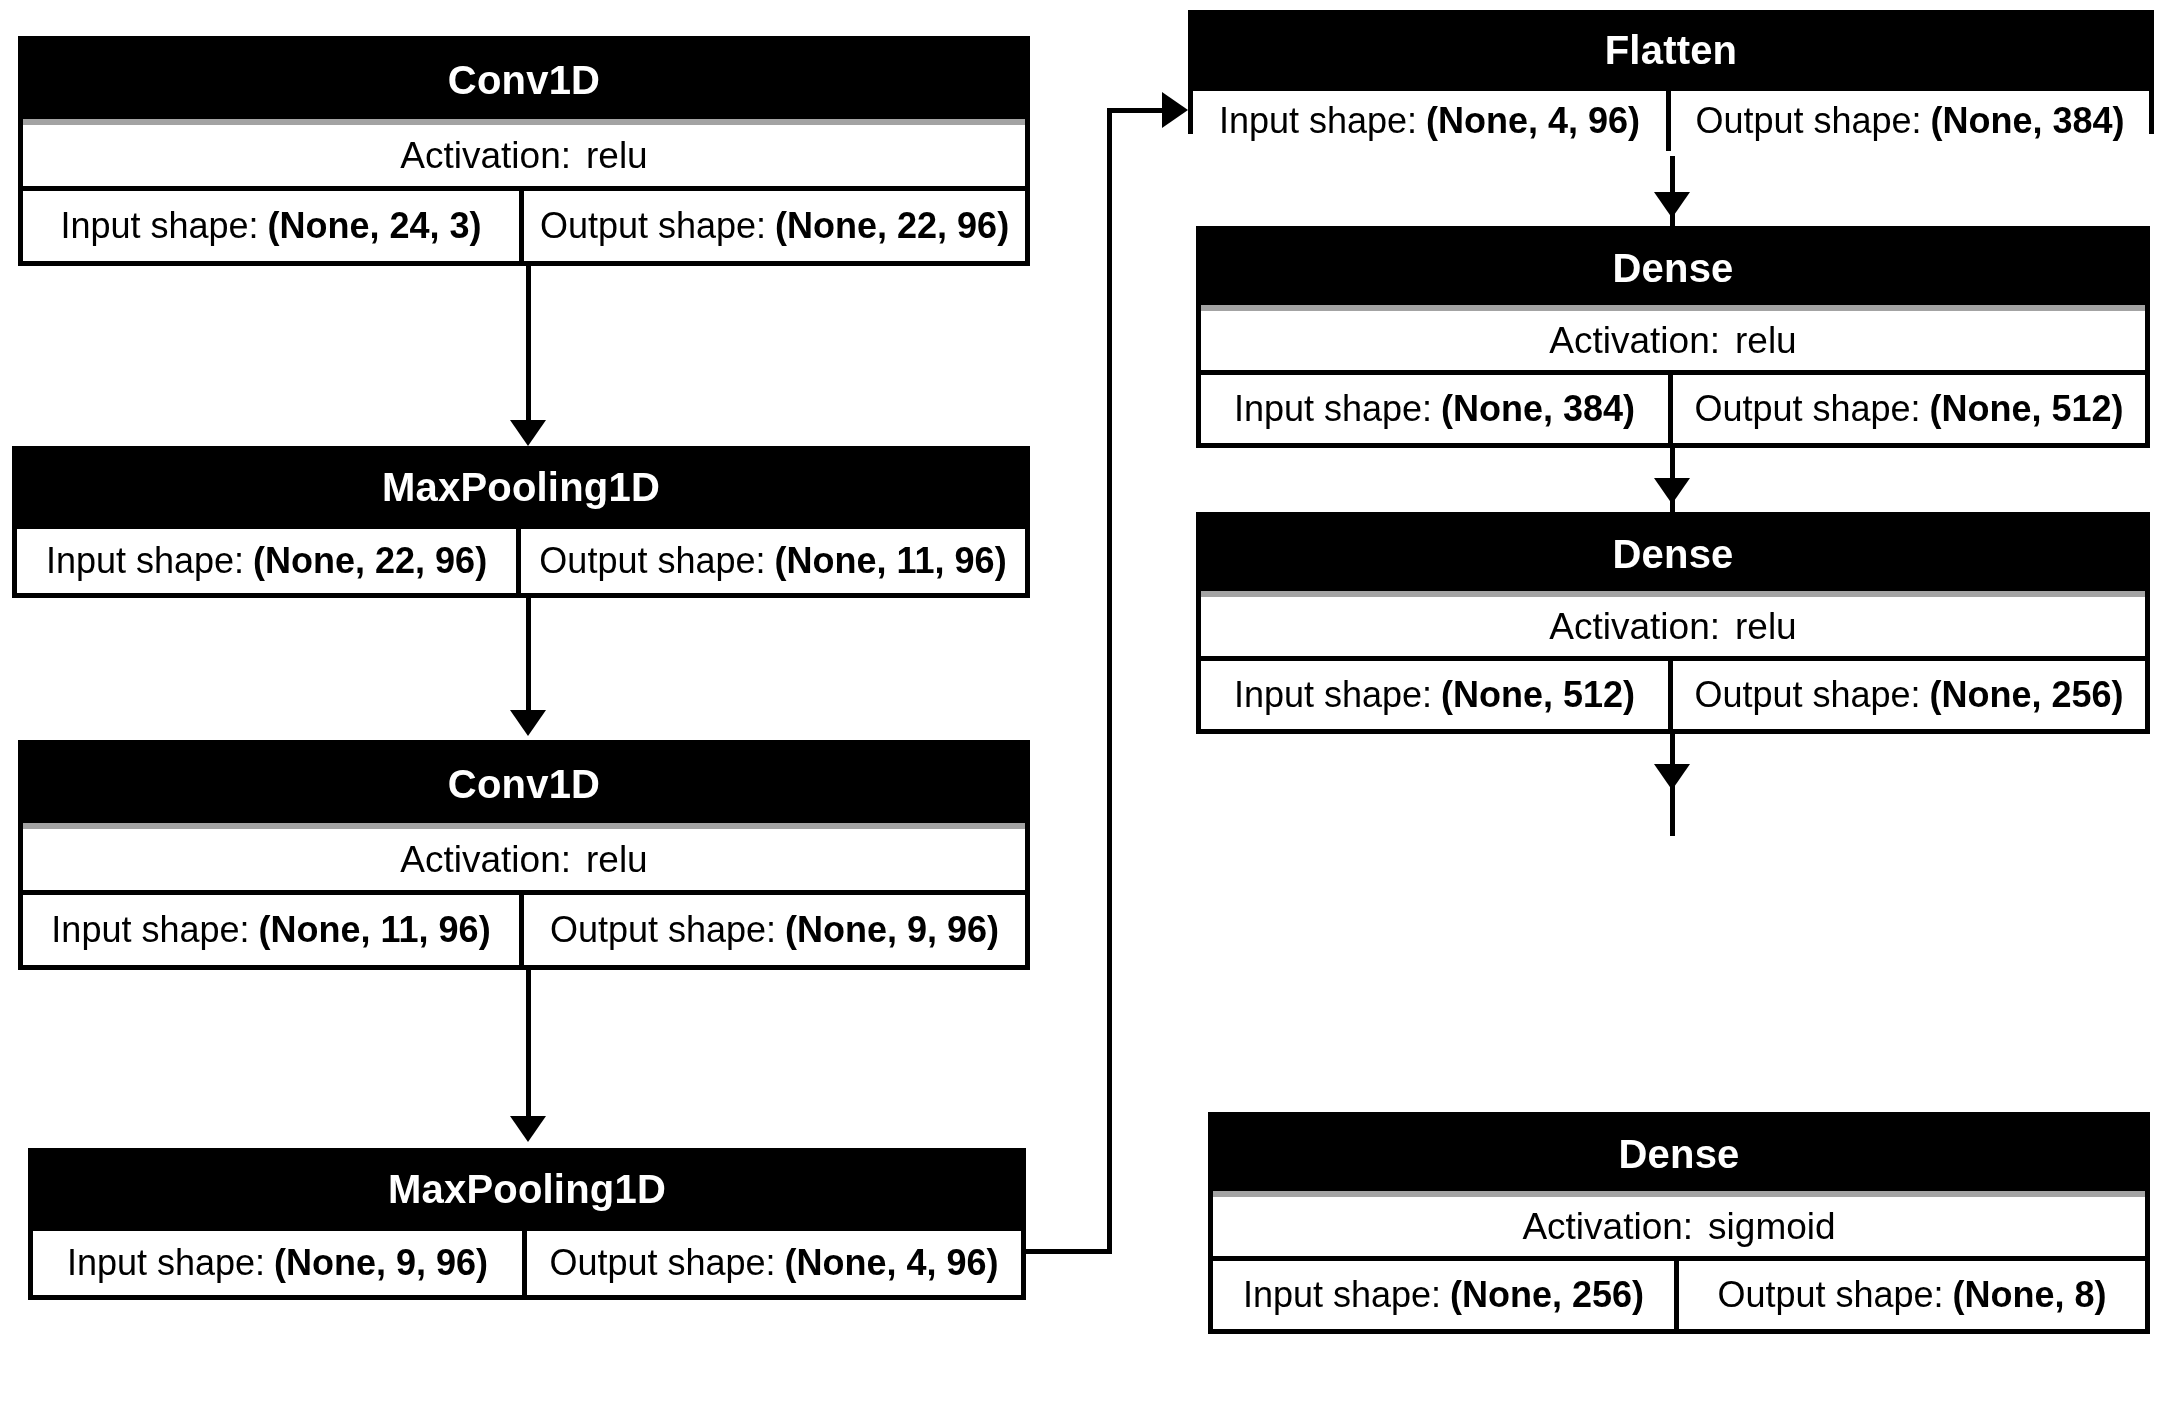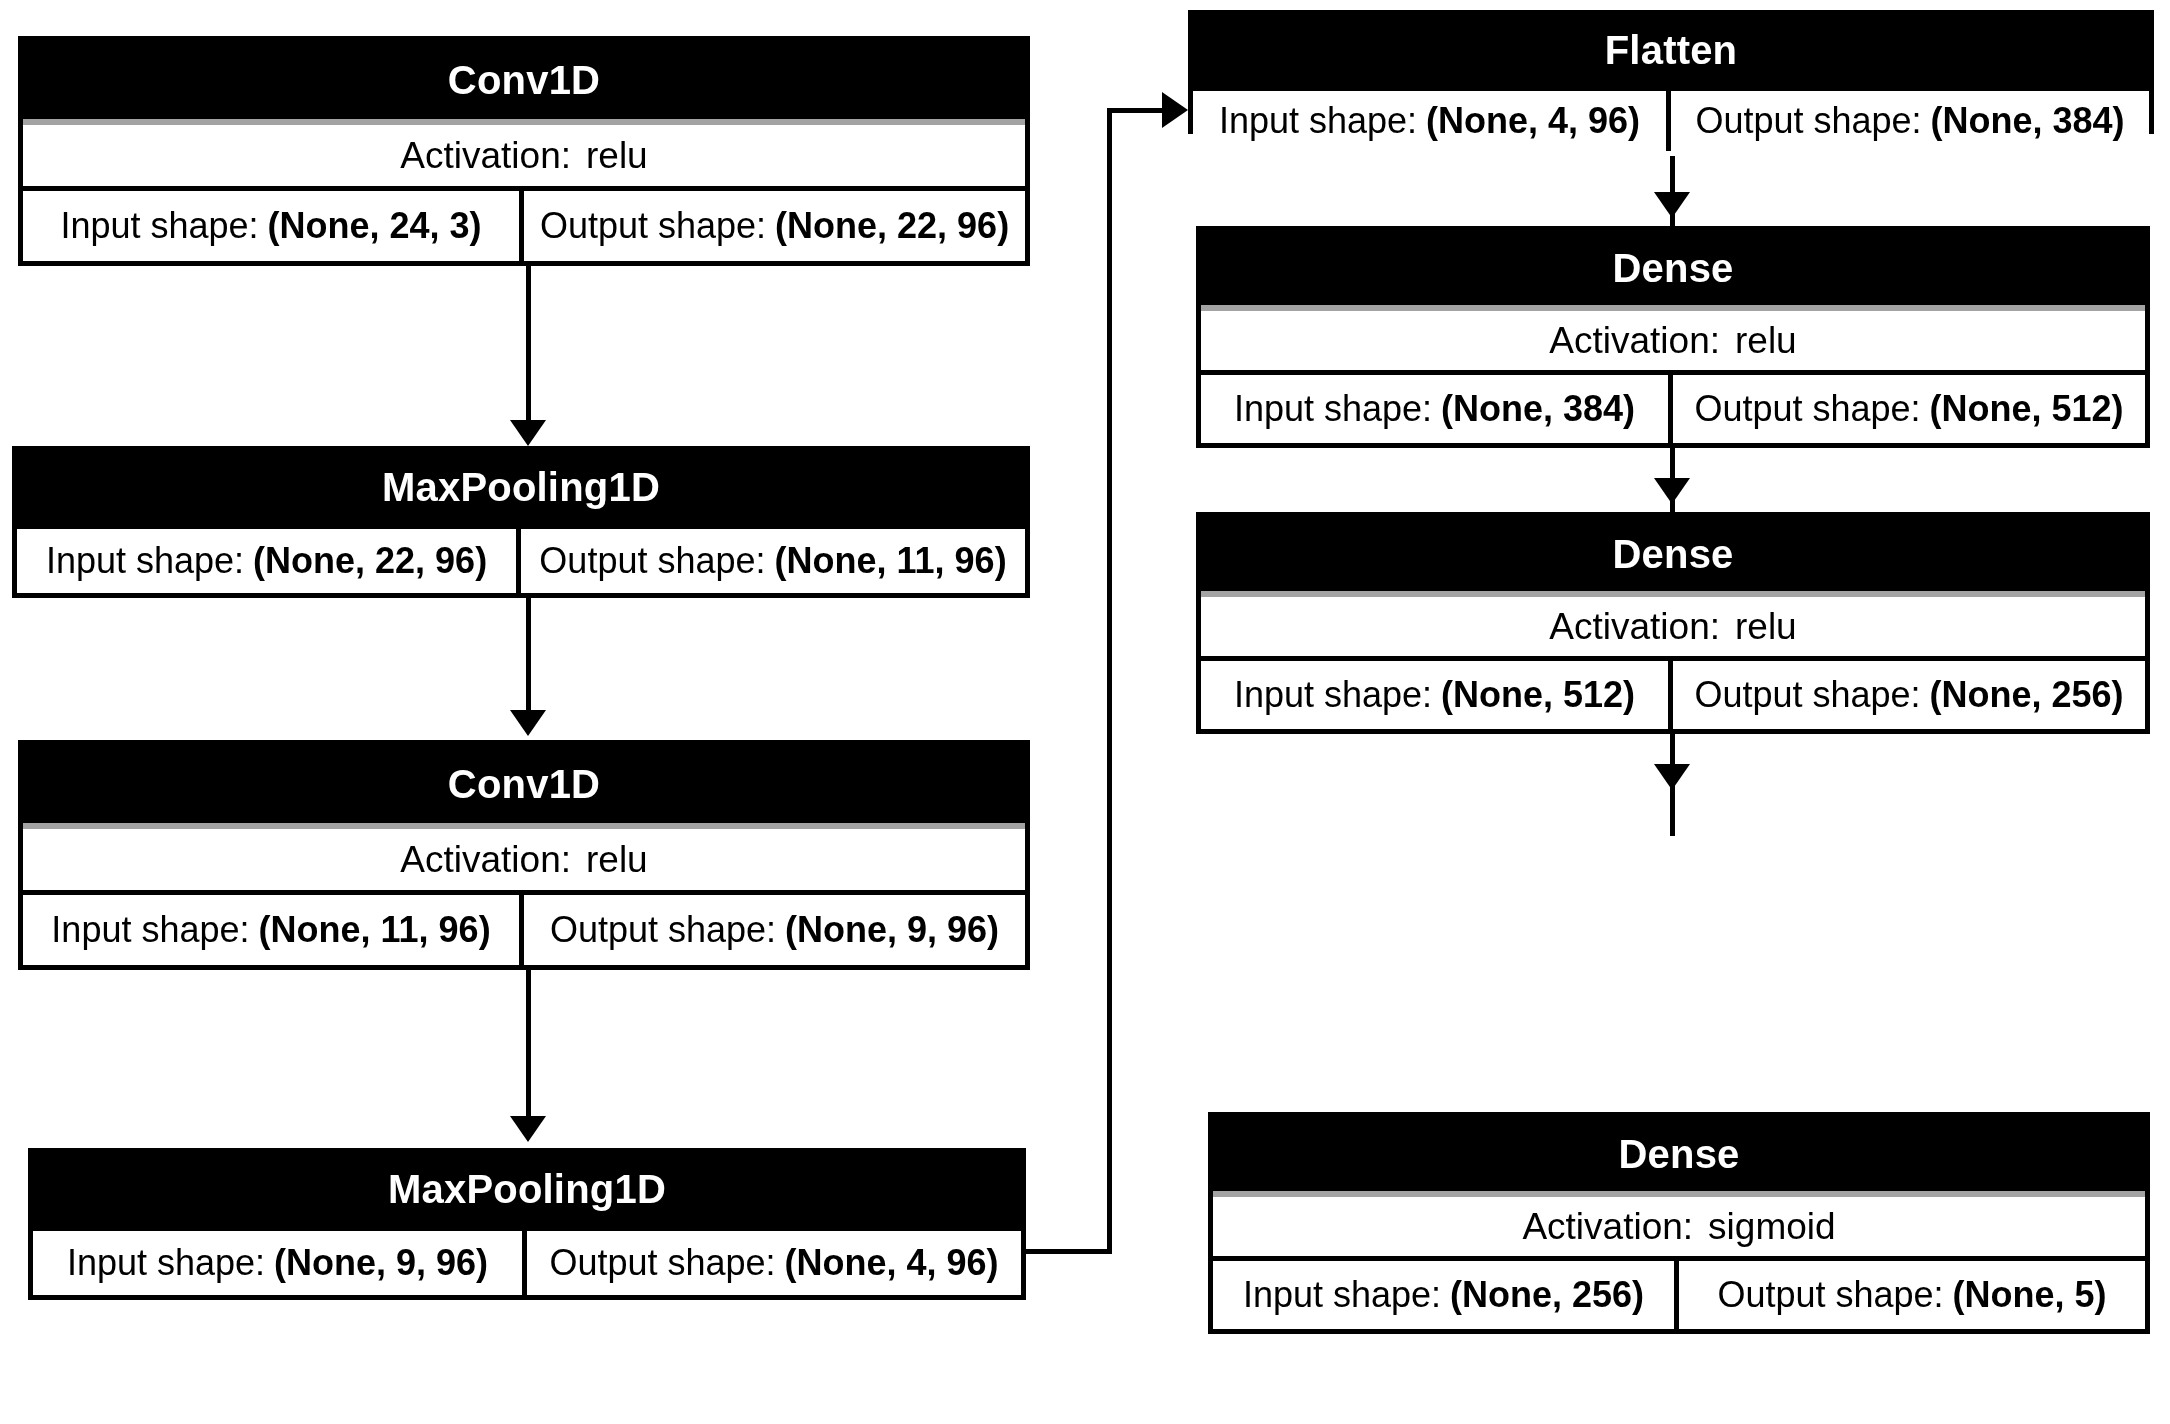--- a/index.html
+++ b/index.html
@@ -265,18 +265,18 @@
       <span>Activation:</span>
       <span class="act-val">sigmoid</span>
     </div>
     <div class="layer-shapes" style="height:68px;">
       <div class="shape-cell left">
         <span>Input shape:</span>
         <span class="shp-val">(None, 256)</span>
       </div>
       <div class="shape-cell right">
         <span>Output shape:</span>
-        <span class="shp-val">(None, 5)</span>
+        <span class="shp-val">(None, 8)</span>
       </div>
     </div>
   </div>
 
 </div>
 
 </body></html>

